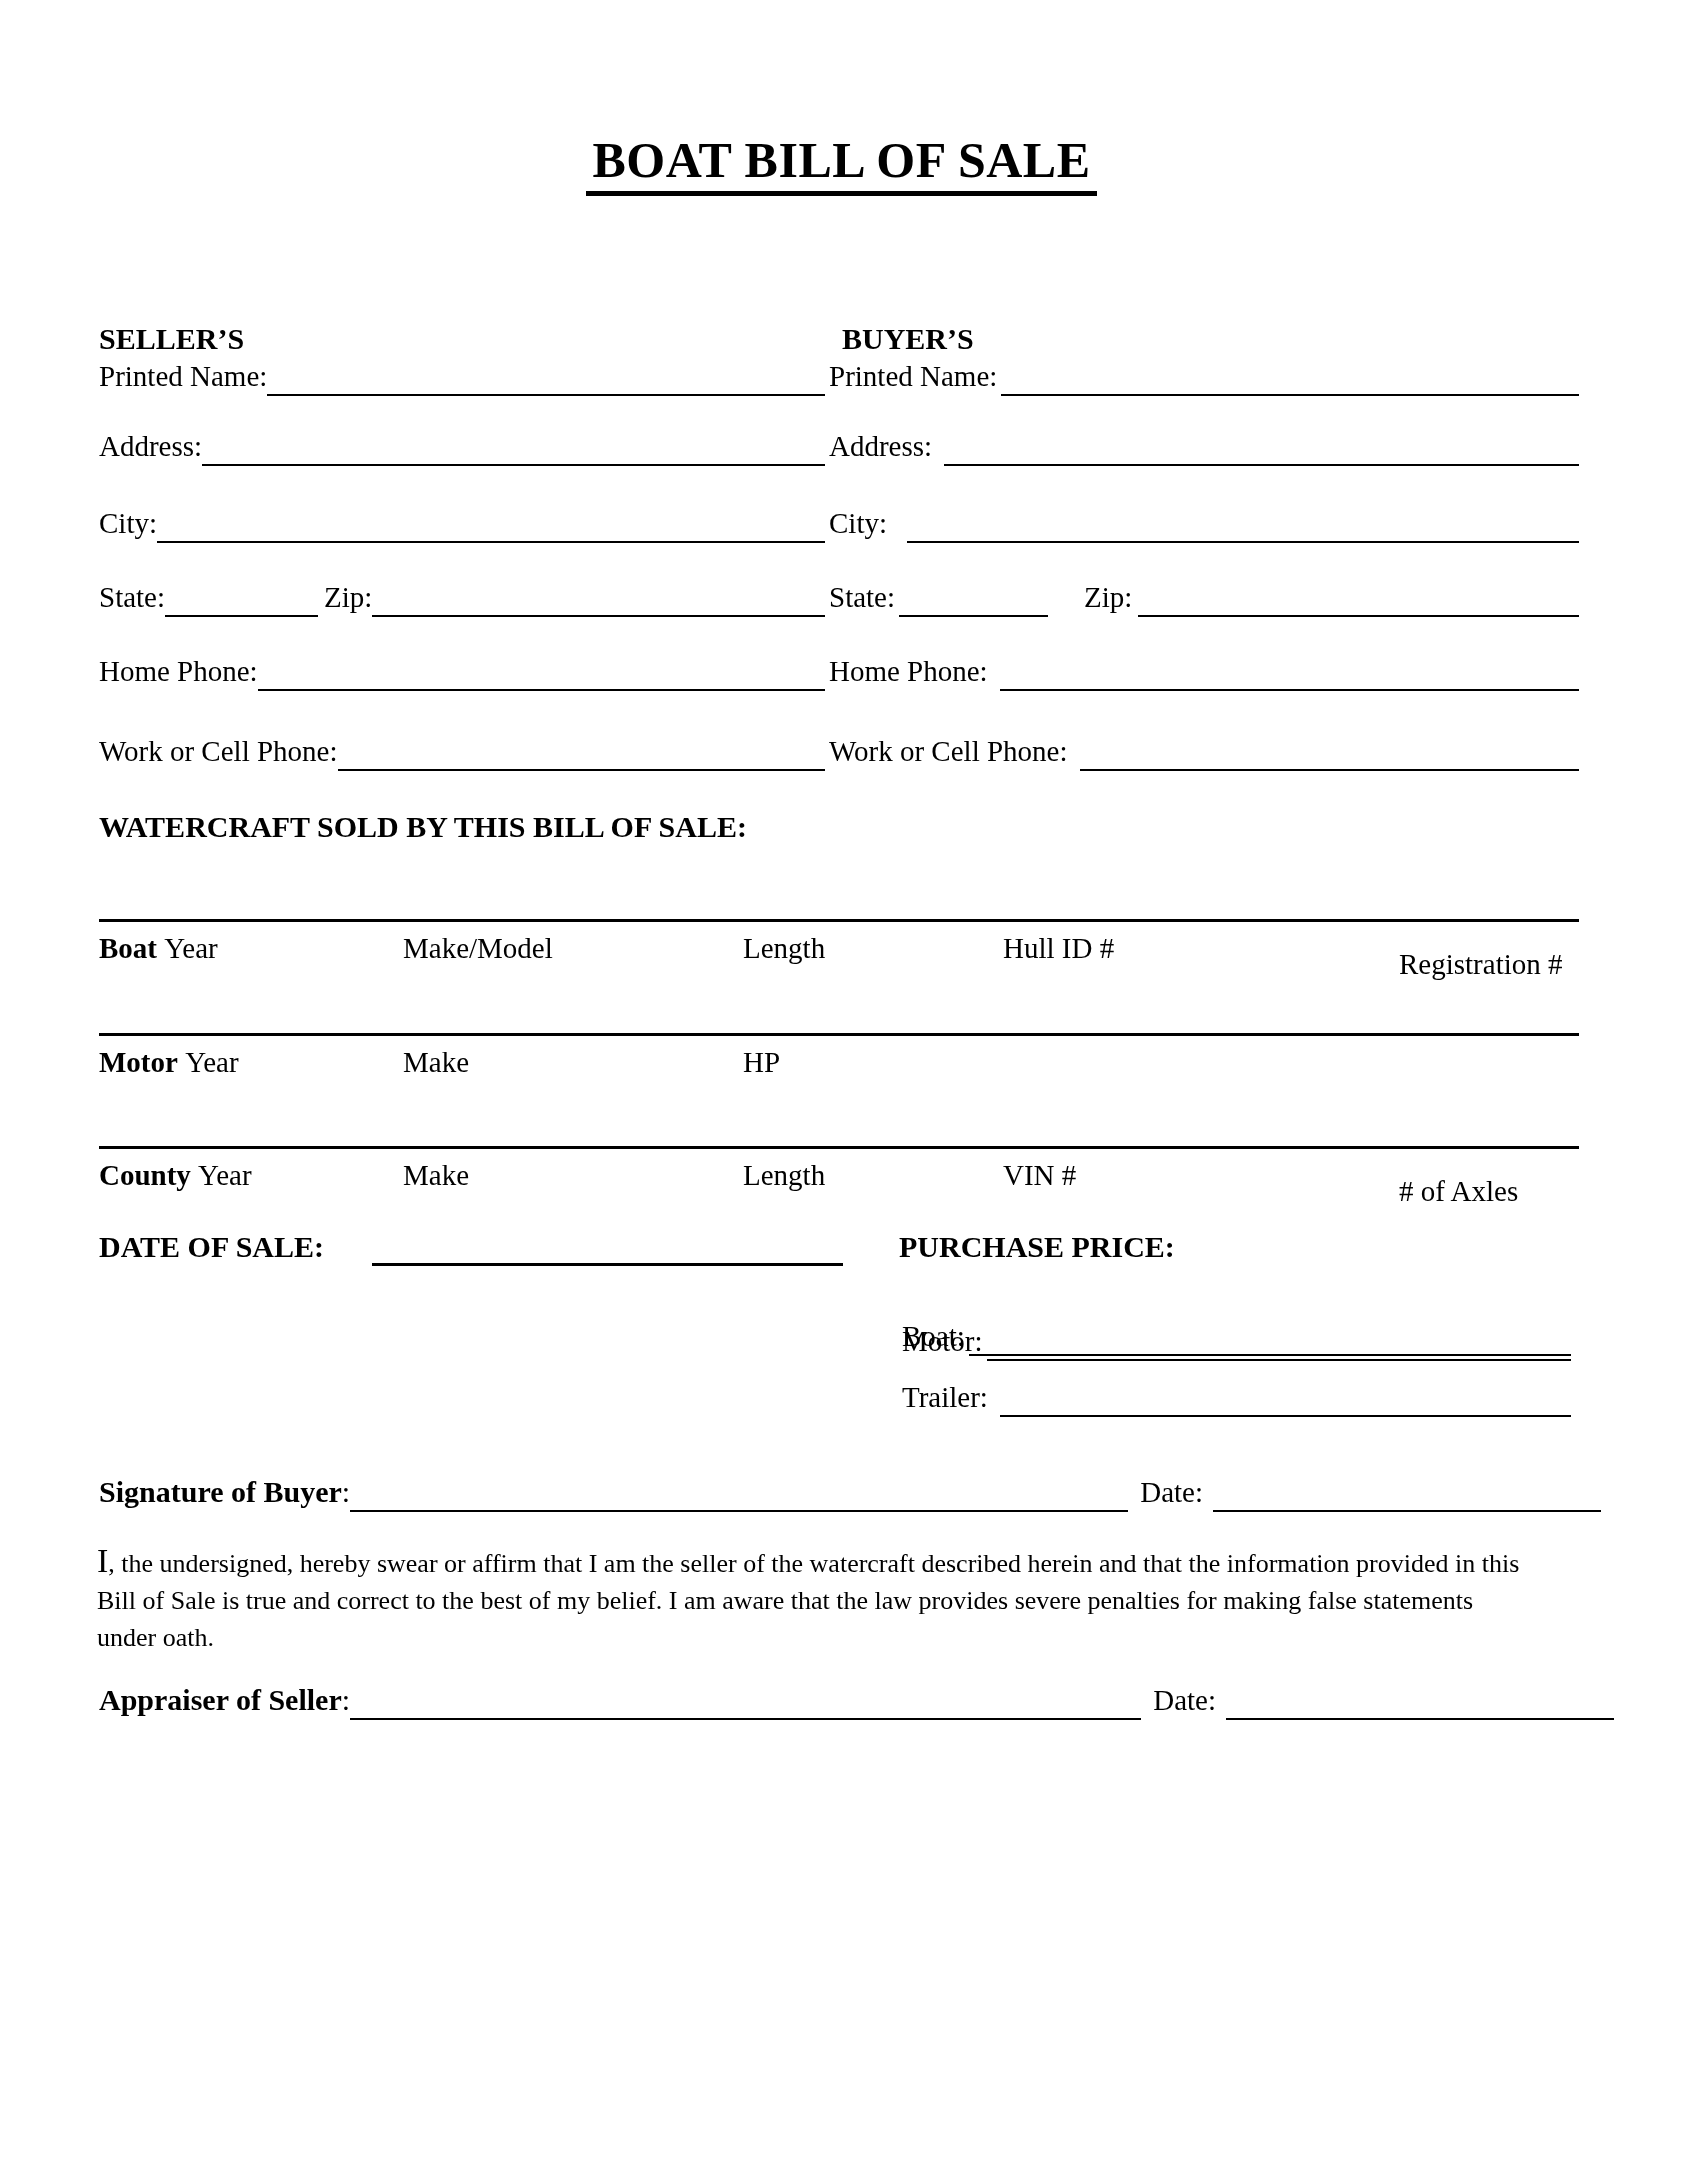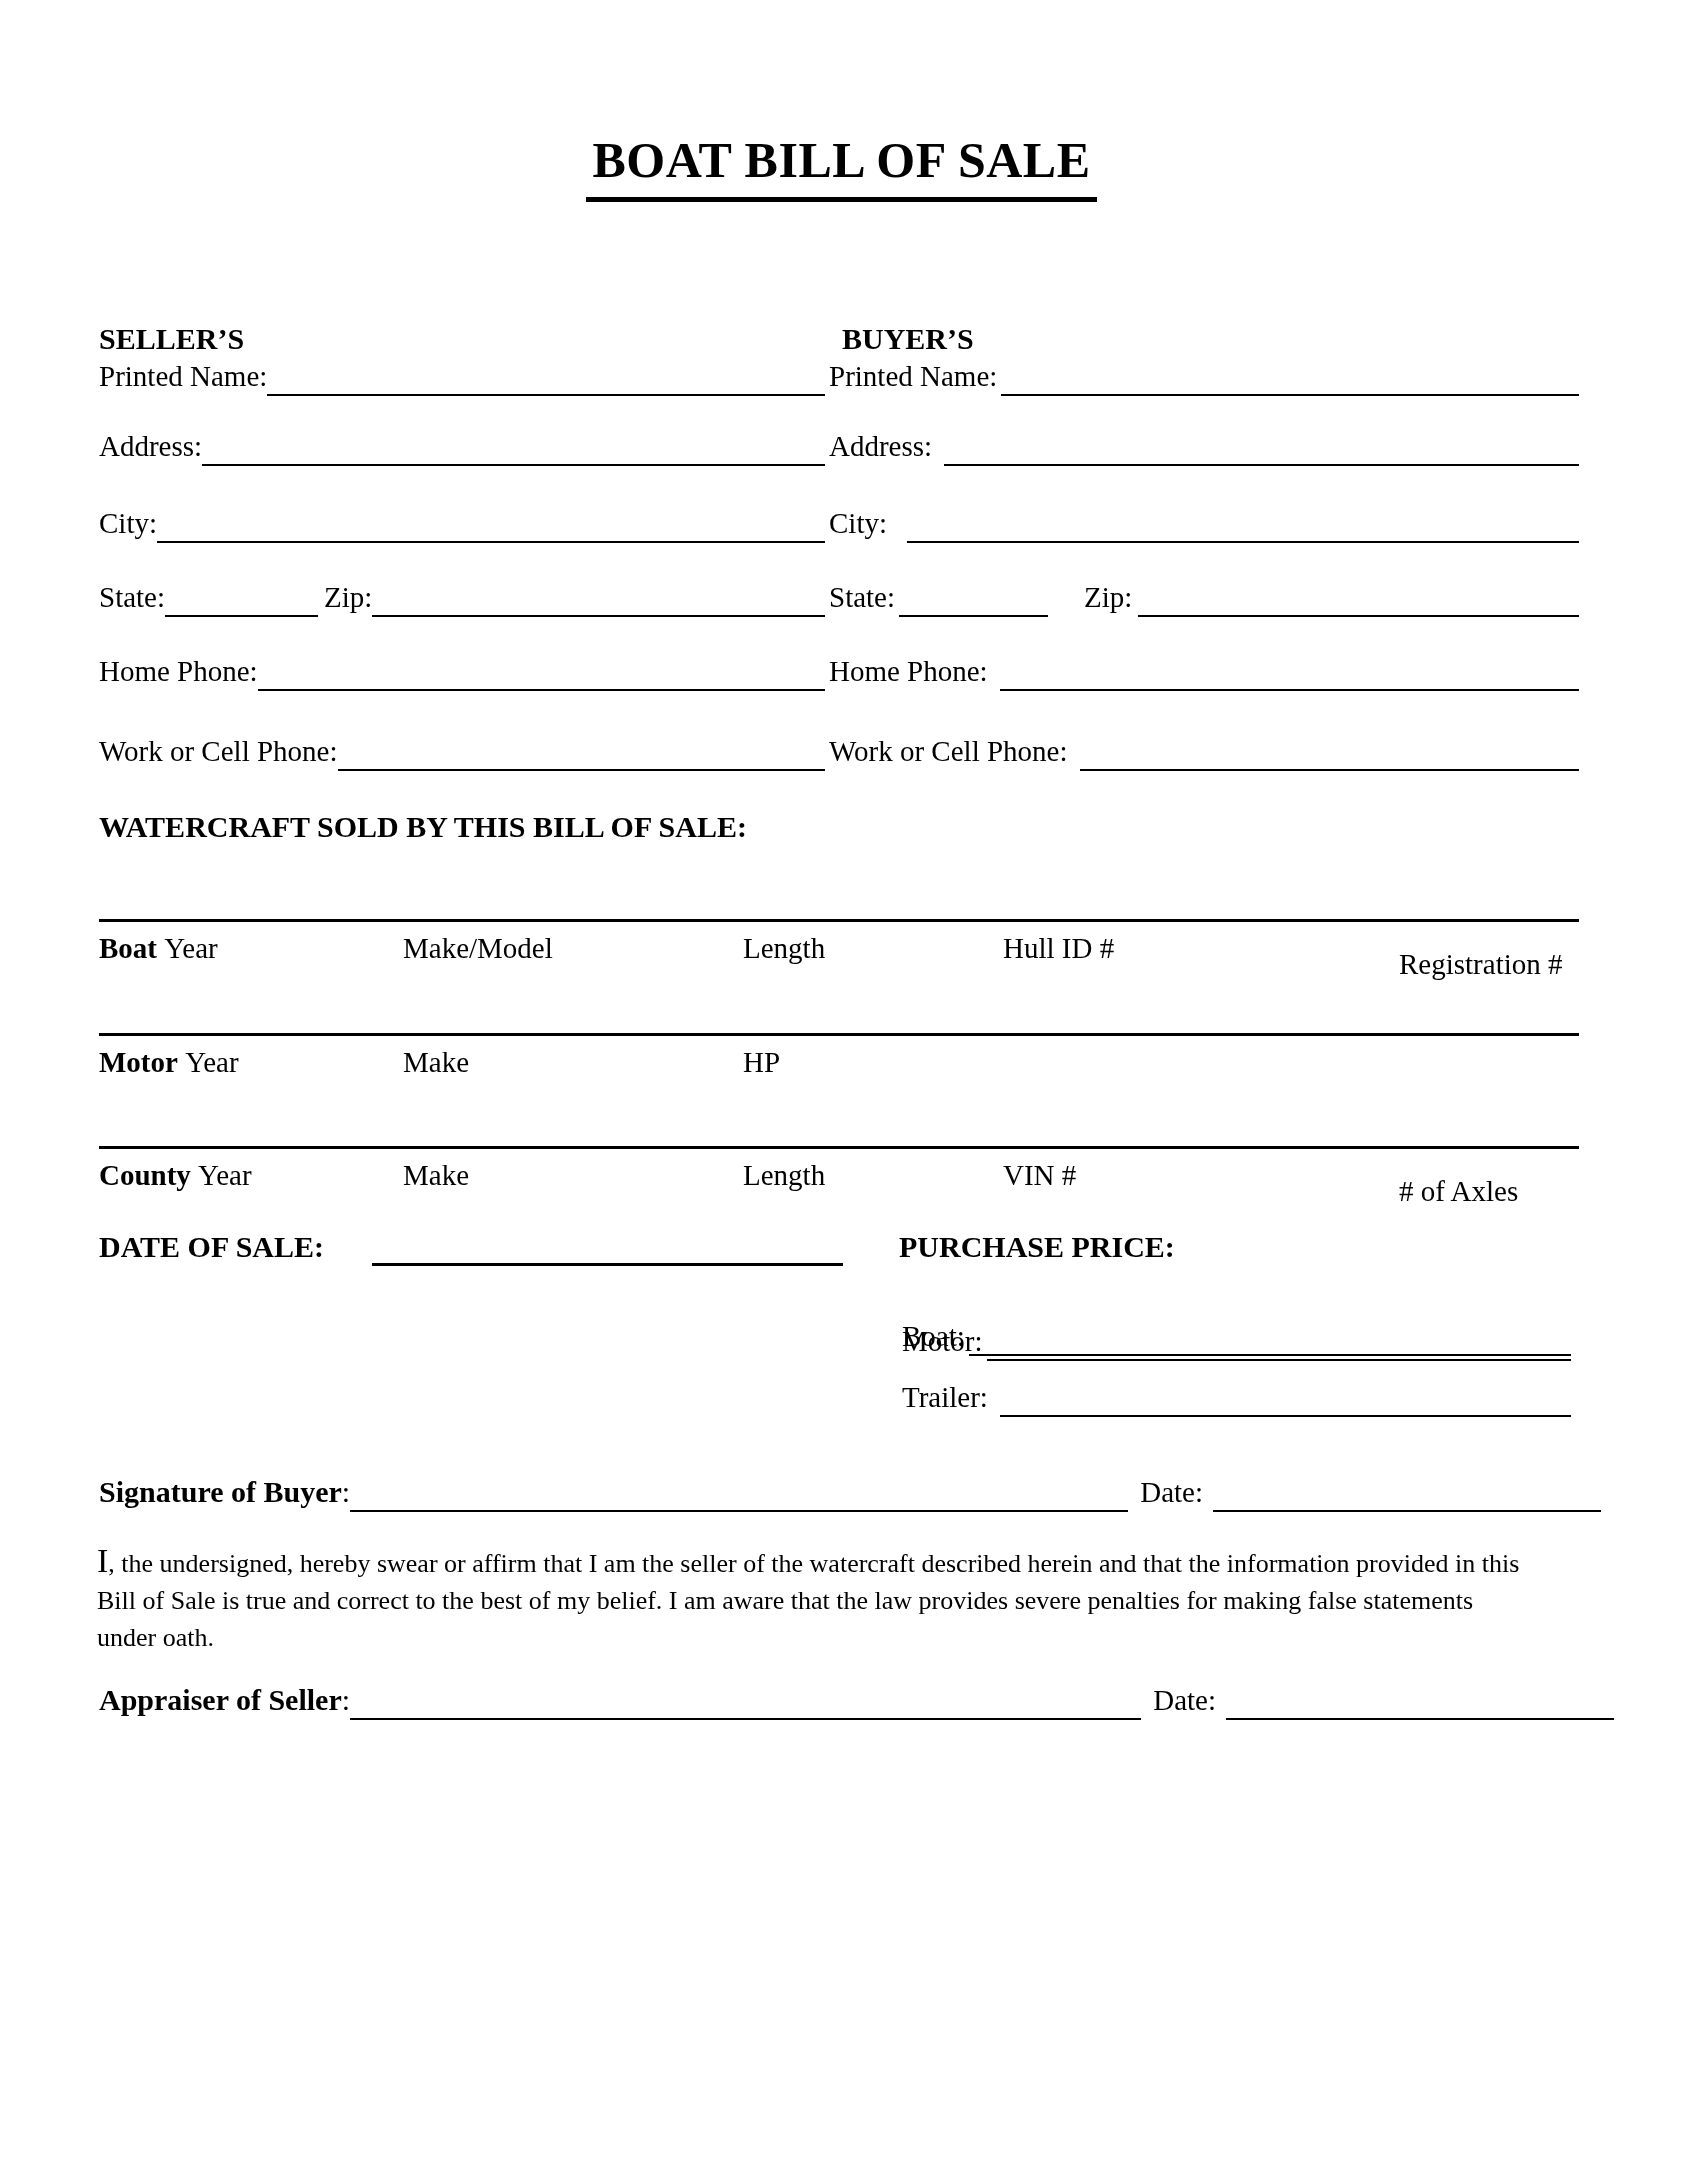--- a/index.html
+++ b/index.html
@@ -2,21 +2,21 @@
 <html><head>
 <meta charset="utf-8">
 <style>
   html,body{margin:0;padding:0;background:#fff;}
   .page{position:relative;width:1683px;height:2178px;background:#ffffff;
         font-family:"Liberation Serif","DejaVu Serif",serif;color:#000;overflow:hidden;}
 
   
   .title-wrap{position:absolute;top:131px;left:0;width:100%;text-align:center;}
   .title{display:inline-block;font-size:50px;font-weight:bold;letter-spacing:0.5px;
-         border-bottom:5px solid #000;padding:0 6px 8px 6px;}
+         border-bottom:5px solid #000;padding:0 6px 2px 6px;}
 
   
   .notice{position:absolute;top:238px;left:99px;font-size:29px;}
 
   
   .sec-heading{position:absolute;font-size:30px;font-weight:bold;white-space:nowrap;}
 
   
   .frow{position:absolute;left:99px;width:1480px;height:40px;display:flex;}
   .cell{display:flex;align-items:flex-end;}

